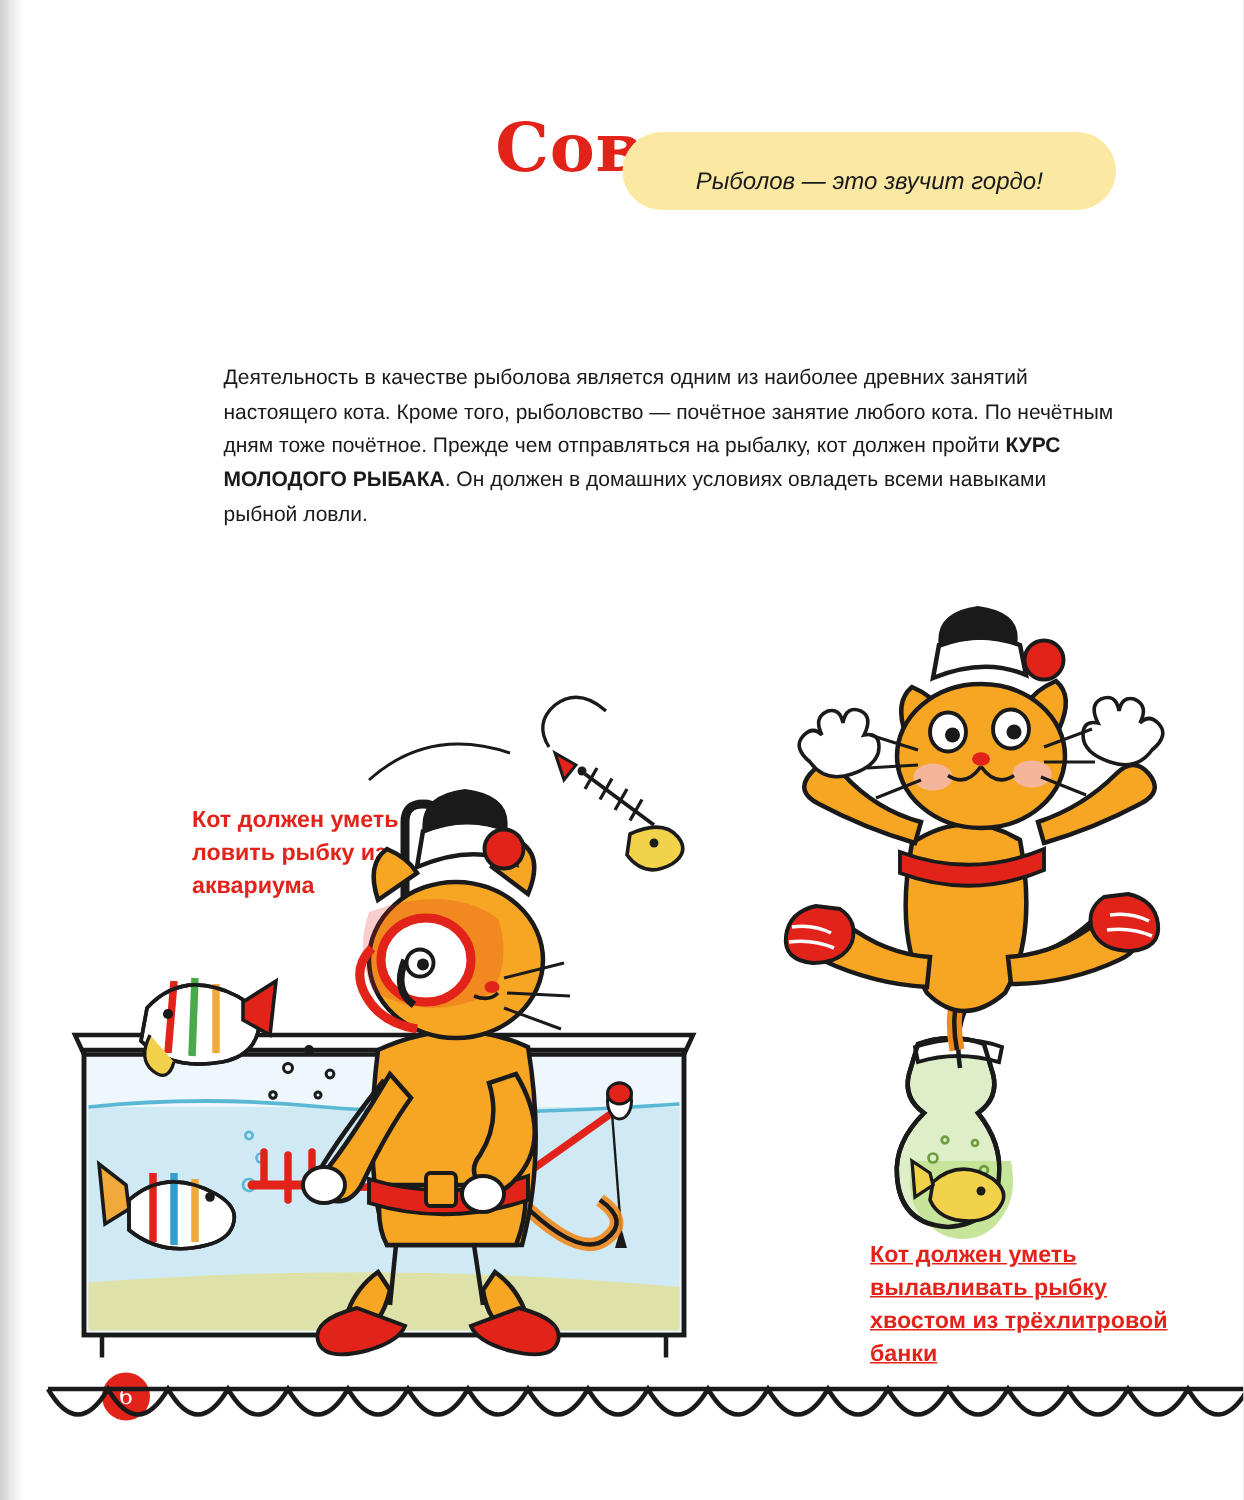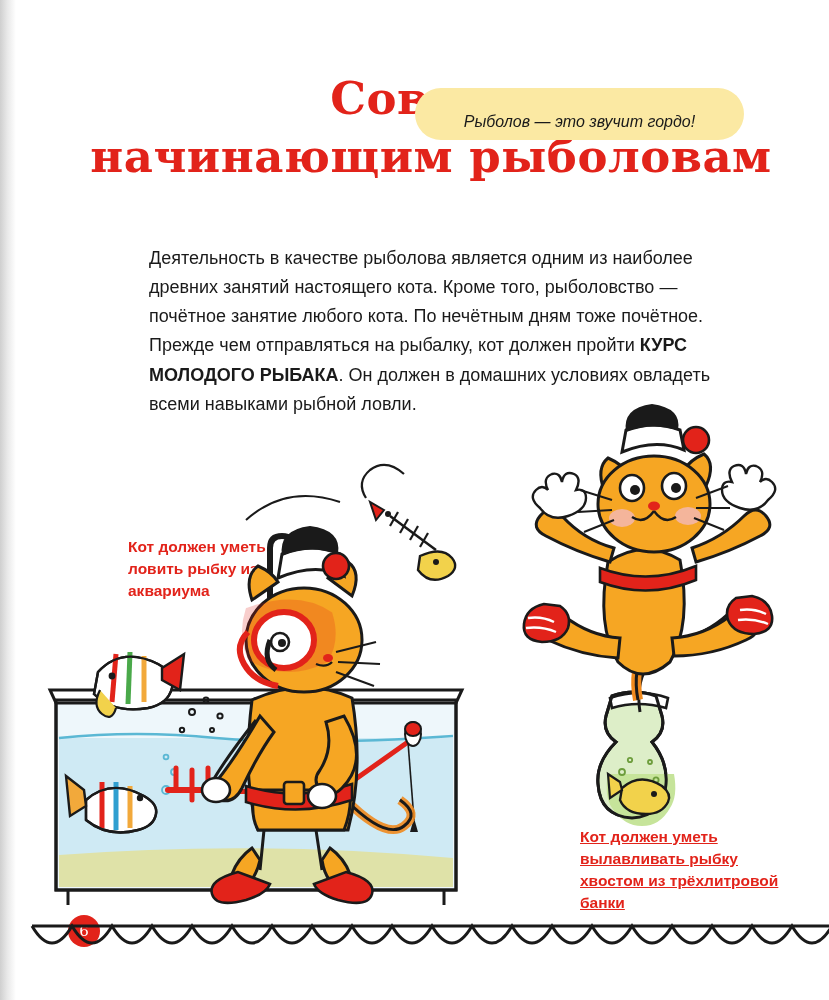--- a/index.html
+++ b/index.html
@@ -70,21 +70,21 @@
     white-space: nowrap;
     margin-top: 16px;
   }
 
   
   .body-text {
     position: absolute;
     left: 133px;
     top: 226px;
     width: 600px;
-    font-size: 18px;
+    font-size: 14px;
     line-height: 1.62;
     color: #1a1a1a;
   }
   .body-text b { font-weight: bold; }
 
   
   .note {
     position: absolute;
     color: #e2231a;
     font-weight: bold;
@@ -119,21 +119,20 @@
 
 <div class="page">
 
   <div class="gutter"></div>
 
   <div class="sheet">
 
     <div class="title-block">
       <h1 class="title">
         <span class="l1">Советы</span>
-        <span class="l2">начинающим рыболовам</span>
       </h1>
     </div>
 
     <div class="callout">
       <span>Рыболов — это звучит гордо!</span>
     </div>
 
     <p class="body-text"><span>Деятельность в качестве рыболова является одним из наиболее древних занятий настоящего кота. Кроме того, рыболовство — почётное занятие любого кота. По нечётным дням тоже почётное. Прежде чем отправляться на рыбалку, кот должен пройти </span><b>КУРС МОЛОДОГО РЫБАКА</b><span>. Он должен в домашних условиях овладеть всеми навыками рыбной ловли.</span></p>
 
     <div class="note note-left">Кот должен уметь ловить рыбку из аквариума</div>

